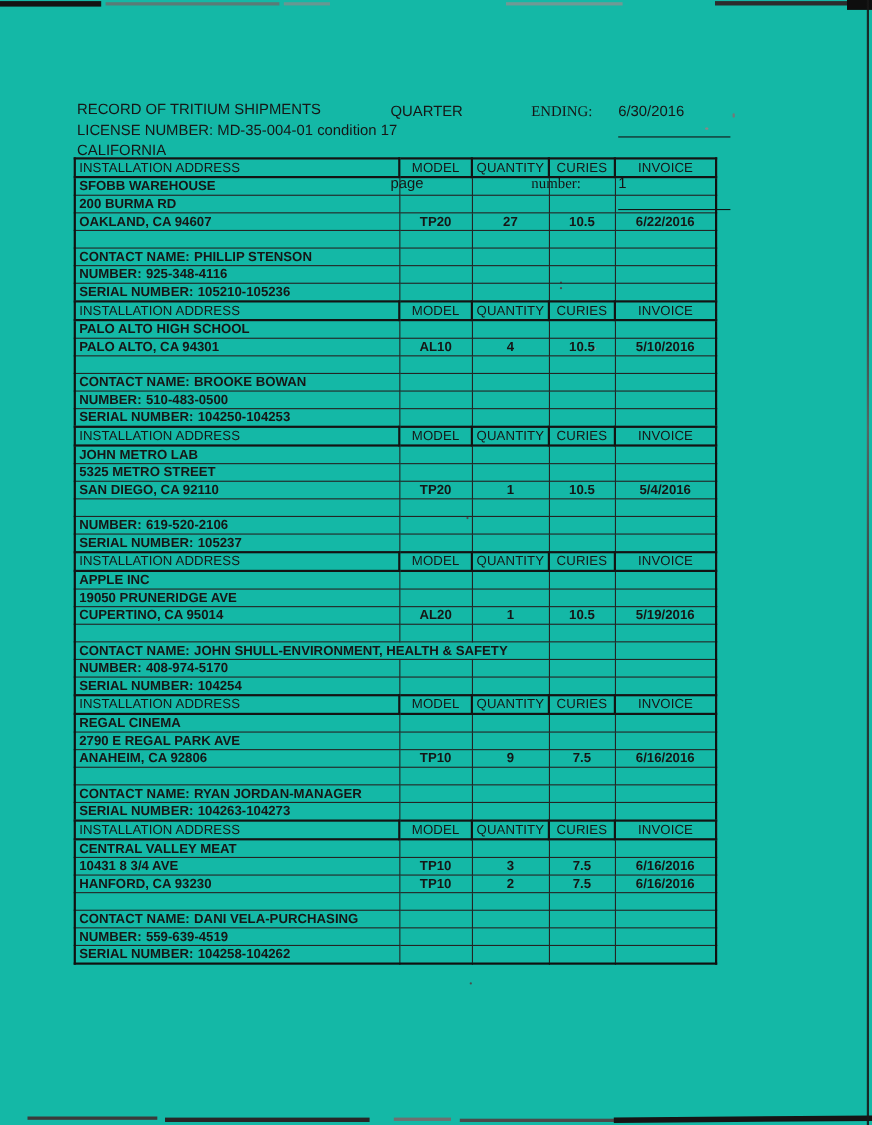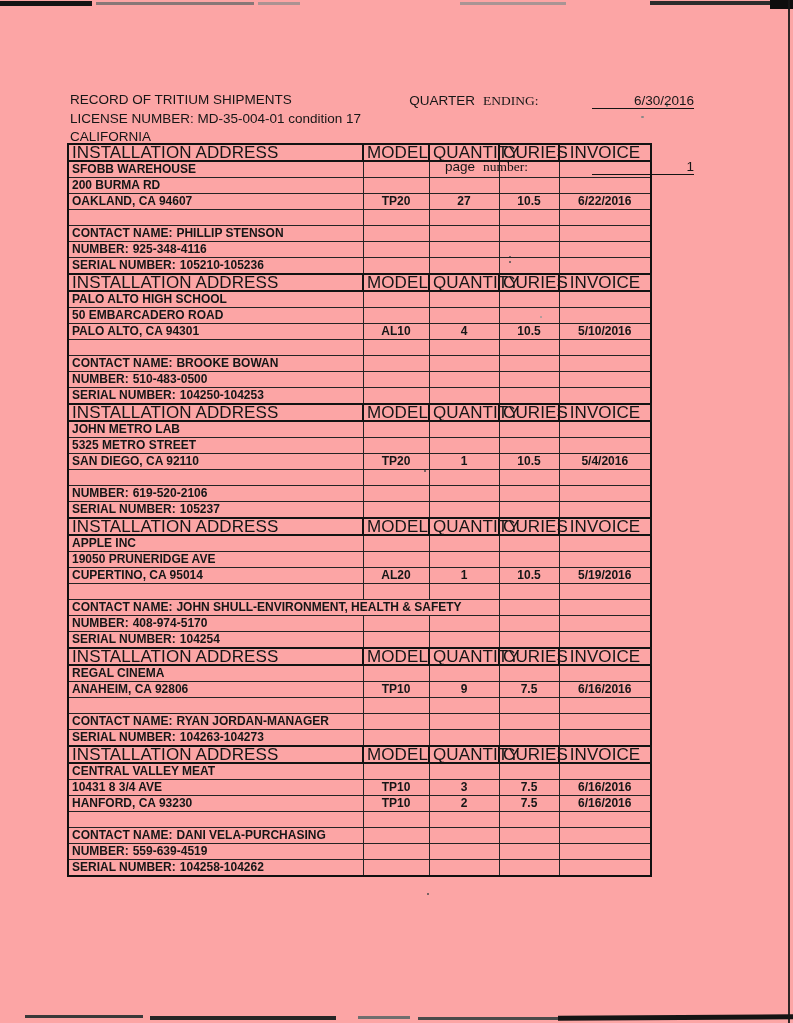--- a/index.html
+++ b/index.html
@@ -1,42 +1,42 @@
 <!DOCTYPE html>
 <html><head>
 <meta charset="utf-8">
 <style>
   html,body{margin:0;padding:0;background:#ffffff;}
   .page{
-    position:relative;width:793px;height:1023px;background:#fca5a5;overflow:hidden;
+    position:relative;width:793px;height:1023px;background:#14b8a6;overflow:hidden;
     font-family:"Liberation Sans",sans-serif;color:#161616;
   }
   
   .title-block{position:absolute;left:70px;top:91px;font-size:13.5px;line-height:18.6px;white-space:pre;}
   .fw{position:absolute;font-size:13.5px;line-height:16px;white-space:pre;}
-  .fw1{left:355px;width:120px;text-align:right;}
+  .fw1{left:355px;width:120px;text-align:left;}
   .fw2{left:483px;font-family:Liberation Serif, serif;}
   .fval{
-    position:absolute;left:592px;width:102px;text-align:right;font-size:13.5px;line-height:15px;
-    border-bottom:1.6px solid #141414;padding-bottom:0;
+    position:absolute;left:562px;width:102px;text-align:left;font-size:13.5px;line-height:15px;
+    border-bottom:1.6px solid #141414;padding-bottom:16px;
   }
   .row1{top:93px;} .row2{top:111px;margin-top:48px;}
   
   #shipments-table{
     position:absolute;left:67px;top:143px;width:583px;
     border-collapse:collapse;table-layout:fixed;
     border:2px solid #101010;
   }
   #shipments-table td{
     border:1px solid #242424;height:15px;line-height:15px;
     padding:0 3px;font-size:12px;white-space:nowrap;overflow:visible;
     vertical-align:middle;
   }
   #shipments-table td.hdr{
-    border:2px solid #131313;font-size:17px;font-weight:400;letter-spacing:.1px;
+    border:2px solid #131313;font-size:12px;font-weight:400;letter-spacing:.1px;
   }
   #shipments-table td.c{text-align:center;}
   #shipments-table td.l{text-align:left;}
   #shipments-table .b{font-weight:700;}
   #shipments-table .lab{font-weight:700;margin-right:4px;}
   
   .artifact{position:absolute;pointer-events:none;}
   .a-t1{left:0;top:1px;width:92px;height:5px;background:#141414;}
   .a-t2{left:96px;top:2px;width:158px;height:3px;background:#6b6b6b;opacity:.8;}
   .a-t3{left:258px;top:2px;width:42px;height:3px;background:#8a8a8a;opacity:.7;}
@@ -166,27 +166,20 @@
           <td class="hdr c">INVOICE</td>
         </tr>
         <tr>
           <td class="l b">PALO ALTO HIGH SCHOOL</td>
           <td class="c b"></td>
           <td class="c b"></td>
           <td class="c b"></td>
           <td class="c b"></td>
         </tr>
         <tr>
-          <td class="l b">50 EMBARCADERO ROAD</td>
-          <td class="c b"></td>
-          <td class="c b"></td>
-          <td class="c b"></td>
-          <td class="c b"></td>
-        </tr>
-        <tr>
           <td class="l b">PALO ALTO, CA 94301</td>
           <td class="c b">AL10</td>
           <td class="c b">4</td>
           <td class="c b">10.5</td>
           <td class="c b">5/10/2016</td>
         </tr>
         <tr>
           <td class="l"></td>
           <td class="c"></td>
           <td class="c"></td>
@@ -325,20 +318,27 @@
           <td class="hdr c">INVOICE</td>
         </tr>
         <tr>
           <td class="l b">REGAL CINEMA</td>
           <td class="c b"></td>
           <td class="c b"></td>
           <td class="c b"></td>
           <td class="c b"></td>
         </tr>
         <tr>
+          <td class="l b">2790 E REGAL PARK AVE</td>
+          <td class="c b"></td>
+          <td class="c b"></td>
+          <td class="c b"></td>
+          <td class="c b"></td>
+        </tr>
+        <tr>
           <td class="l b">ANAHEIM, CA 92806</td>
           <td class="c b">TP10</td>
           <td class="c b">9</td>
           <td class="c b">7.5</td>
           <td class="c b">6/16/2016</td>
         </tr>
         <tr>
           <td class="l"></td>
           <td class="c"></td>
           <td class="c"></td>

